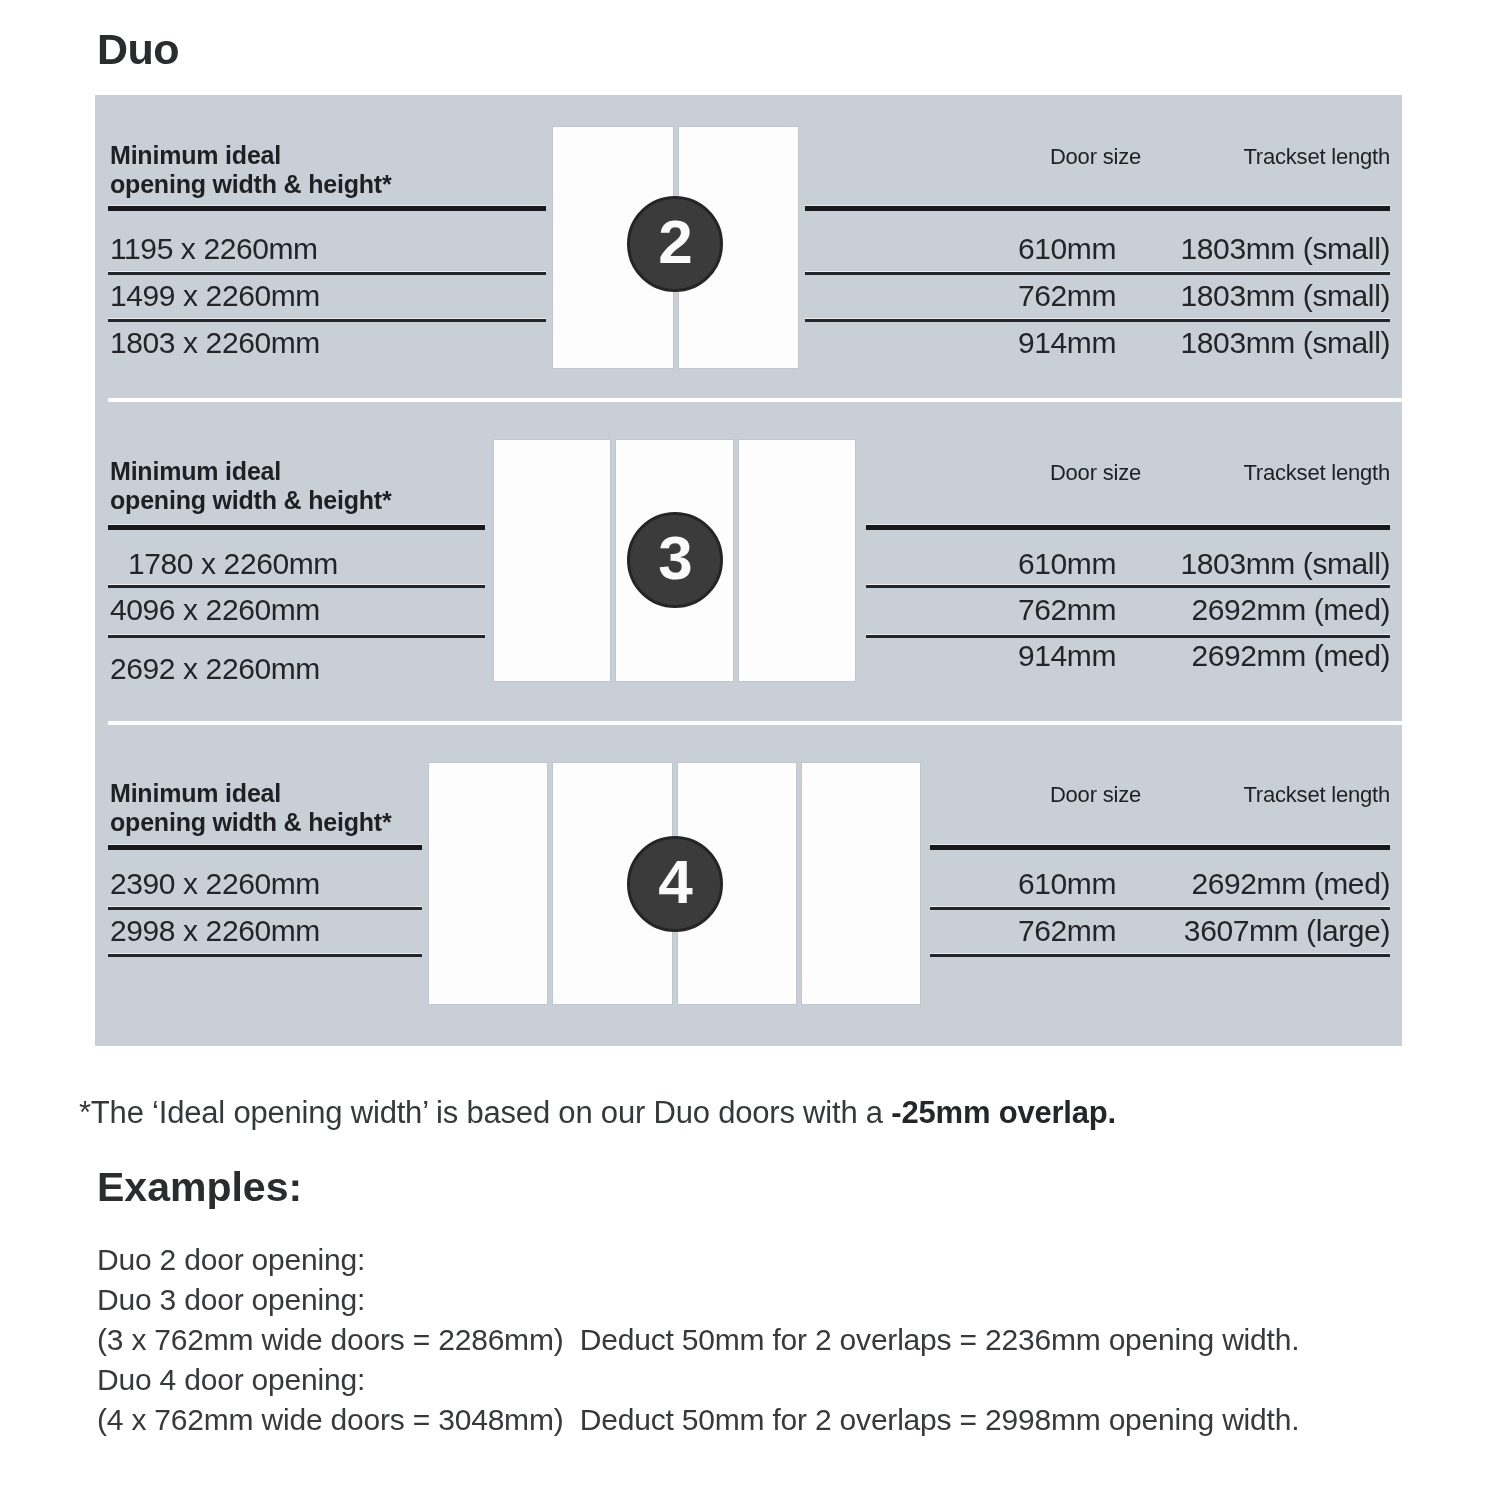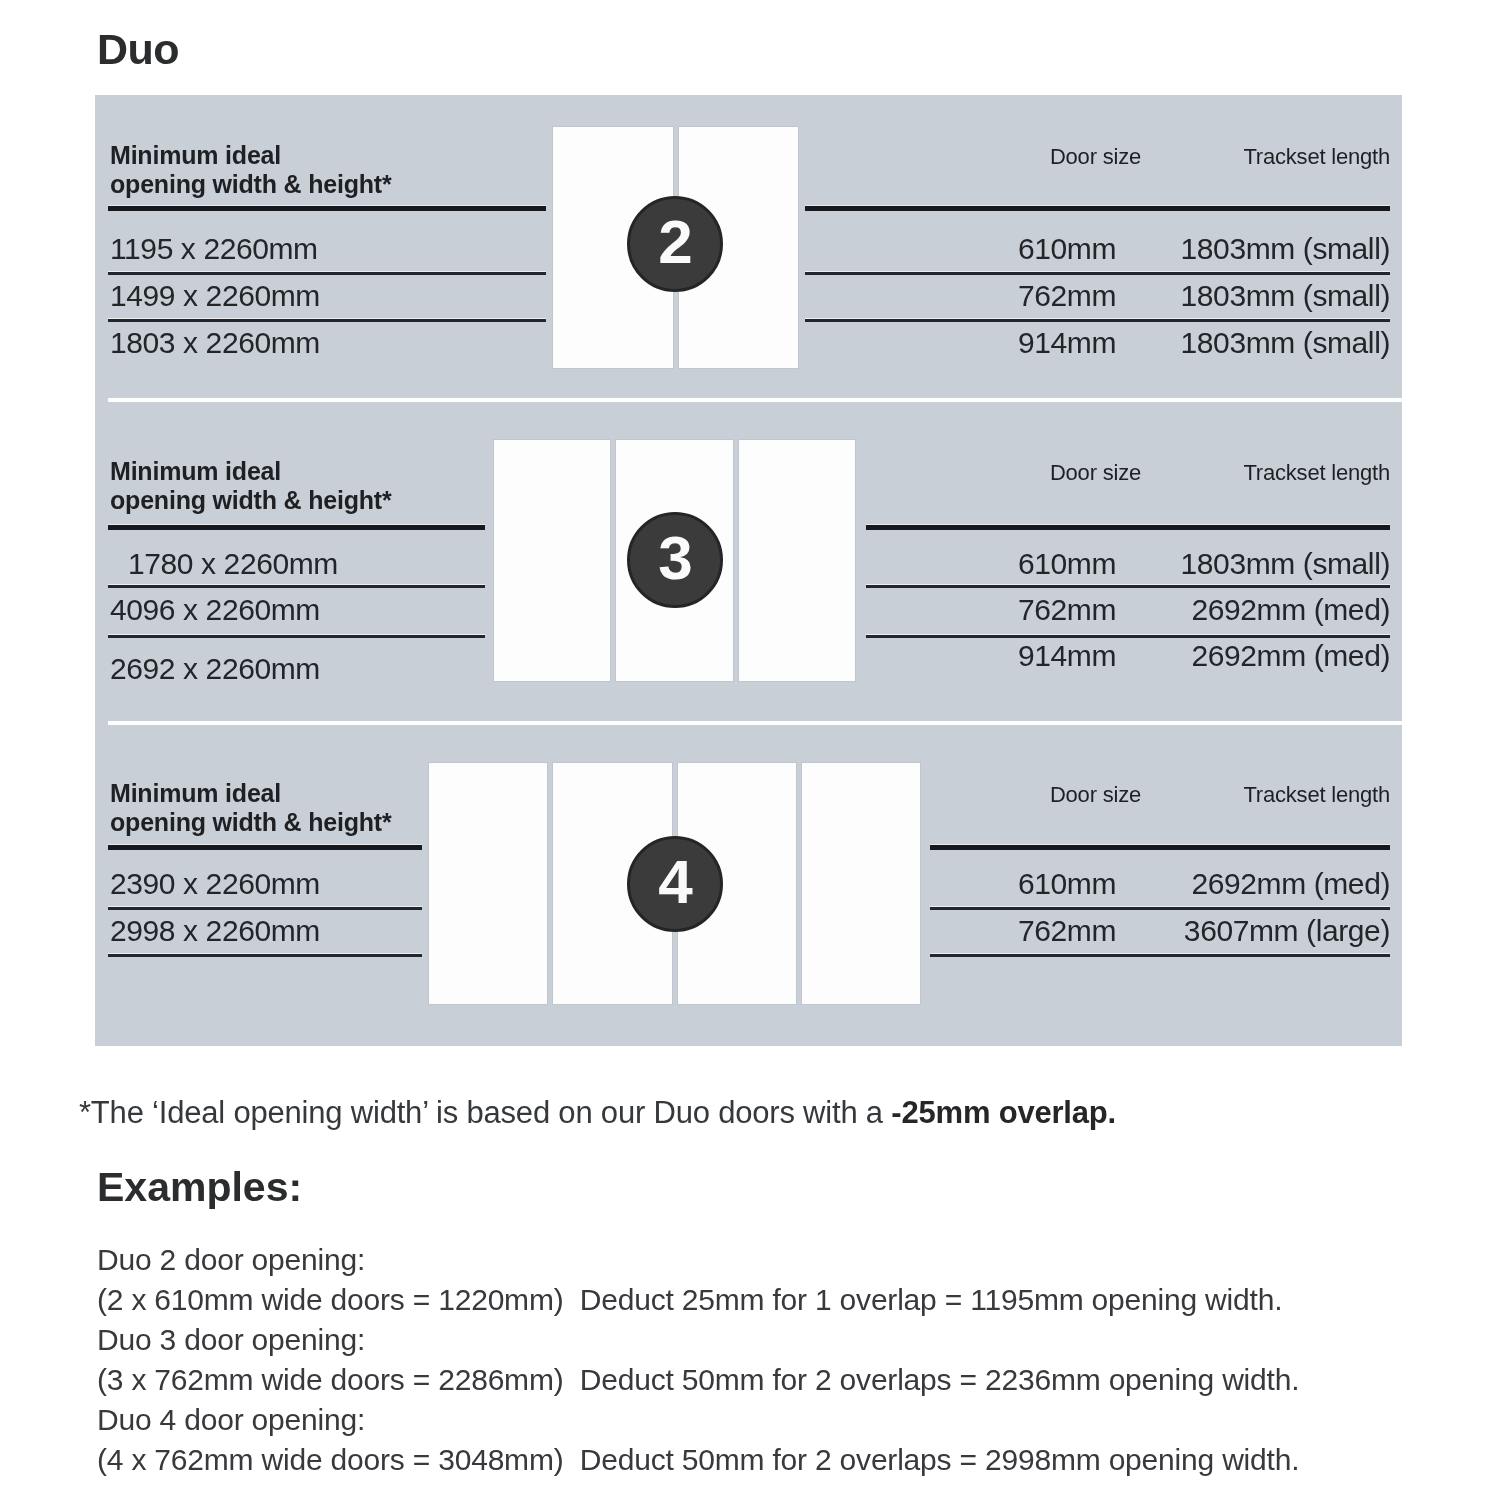--- a/index.html
+++ b/index.html
@@ -168,18 +168,17 @@
   </div>
 
 </div>
 
 <div class="abs" id="footnote"><span>*The ‘Ideal opening width’ is based on our Duo doors with a </span><b>-25mm overlap.</b></div>
 
 <div class="abs" id="examples-heading">Examples:</div>
 
 <div class="abs" id="example-lines">
   <div class="exline">Duo 2 door opening:</div>
-  <div class="exline">(2 x 610mm wide doors = 1220mm)  Deduct 25mm for 1 overlap = 1195mm opening width.</div>
   <div class="exline">Duo 3 door opening:</div>
   <div class="exline">(3 x 762mm wide doors = 2286mm)  Deduct 50mm for 2 overlaps = 2236mm opening width.</div>
   <div class="exline">Duo 4 door opening:</div>
   <div class="exline">(4 x 762mm wide doors = 3048mm)  Deduct 50mm for 2 overlaps = 2998mm opening width.</div>
 </div>
 
 </body></html>

